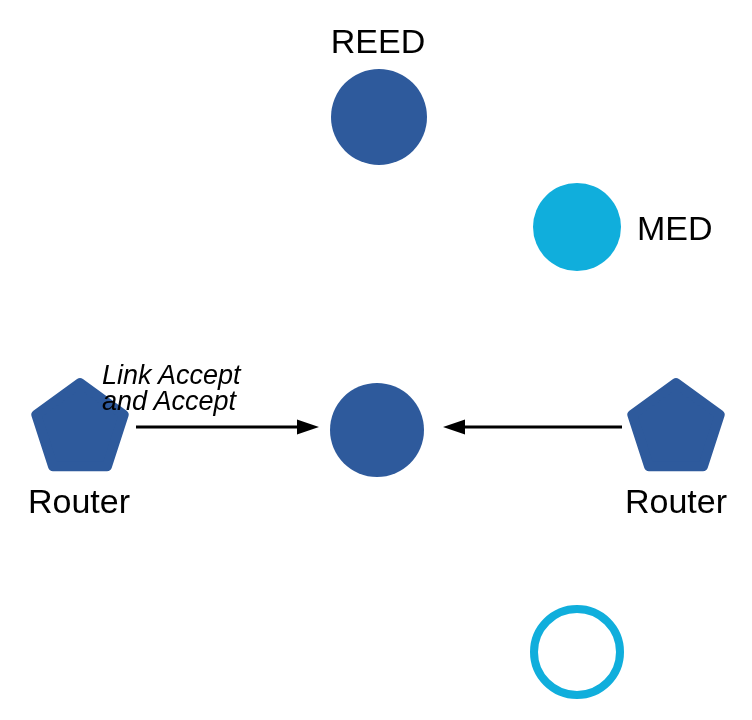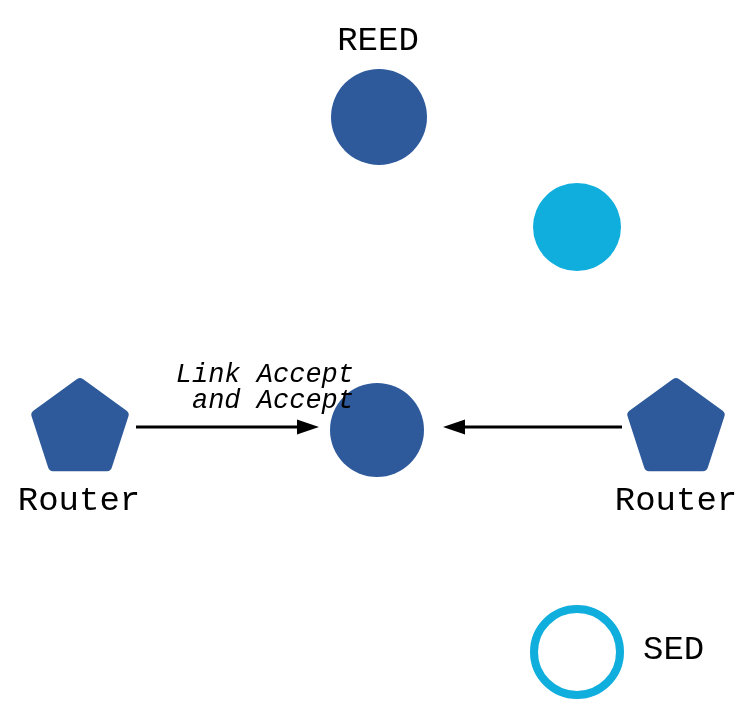--- a/index.html
+++ b/index.html
@@ -6,44 +6,44 @@
     margin: 0;
     padding: 0;
     background: #ffffff;
   }
   .canvas {
     position: relative;
     width: 752px;
     height: 720px;
     background: #ffffff;
     overflow: hidden;
-    font-family: Liberation Mono, monospace;
+    font-family: Liberation Sans, sans-serif;
   }
   .canvas svg {
     position: absolute;
     top: 0;
     left: 0;
   }
   .lbl {
     position: absolute;
     color: #000000;
     font-size: 34px;
     line-height: 36px;
     white-space: nowrap;
   }
   .lbl.centered {
     width: 200px;
     text-align: center;
   }
   .edge-lbl {
     position: absolute;
-    left: 114px;
+    left: 102px;
     top: 362px;
     width: 240px;
-    text-align: right;
+    text-align: left;
     color: #000000;
     font-size: 27px;
     line-height: 26px;
     font-style: italic;
   }
 </style>
 </head>
 <body>
 
 <div class="canvas">
@@ -68,25 +68,25 @@
     </g>
 
     <g>
       <line x1="622" y1="427" x2="464" y2="427" stroke-width="3" stroke="#000000"></line>
       <polygon points="465,419.5 465,434.5 443,427" fill="#000000"></polygon>
     </g>
   </svg>
 
   <div class="lbl centered" style="left:278px; top:23px;">REED</div>
 
+  <div class="lbl" style="left:637px; top:210px;">MED</div>
 
   <div class="lbl centered" style="left:-21px; top:483px;">Router</div>
 
   <div class="lbl centered" style="left:576px; top:483px;">Router</div>
 
-  <div class="lbl" style="left:643px; top:632px;">SED</div>
 
   <div class="edge-lbl">
     <div>Link Accept</div>
     <div>and Accept</div>
   </div>
 
 </div>
 
 </body></html>

